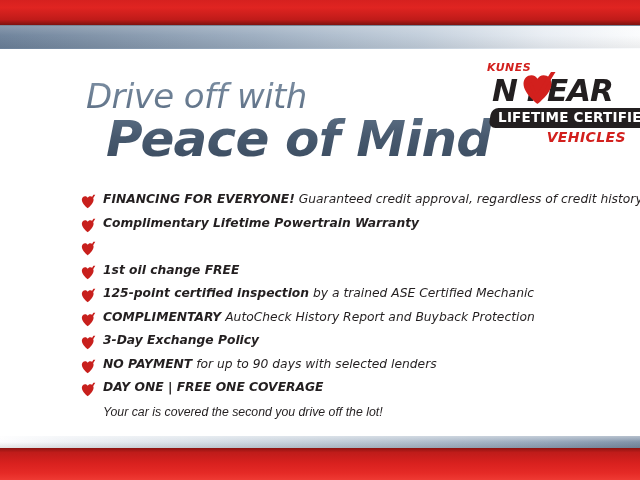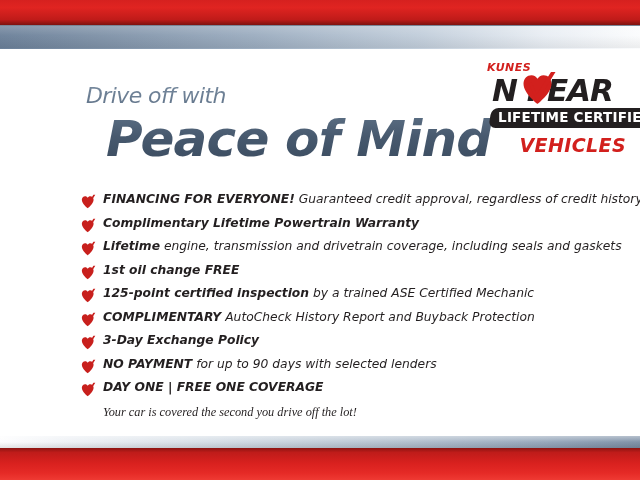--- a/index.html
+++ b/index.html
@@ -65,21 +65,21 @@
   
   .headline {
     position: absolute;
     left: 86px;
     top: 78px;
   }
   .headline-line1 {
     font-family: "DejaVu Sans", "Liberation Sans", sans-serif;
     font-style: italic;
     font-weight: 400;
-    font-size: 22px;
+    font-size: 34px;
     letter-spacing: -0.6px;
     line-height: 36px;
     color: #6c7f93;
     background: linear-gradient(to bottom, #7e90a4 0%, #6a7d92 55%, #5c6e84 100%);
     -webkit-background-clip: text;
     background-clip: text;
     -webkit-text-fill-color: transparent;
     white-space: nowrap;
   }
   .headline-line2 {
@@ -157,25 +157,25 @@
     font-size: 13.5px;
     letter-spacing: 0.2px;
     color: #ffffff;
     line-height: 15px;
     white-space: nowrap;
   }
   .logo-vehicles {
     font-family: "DejaVu Sans", "Liberation Sans", sans-serif;
     font-weight: 700;
     font-style: italic;
-    font-size: 19px;
+    font-size: 14px;
     letter-spacing: 0.4px;
     color: #d2201d;
     text-align: right;
-    margin-top: 10px;
+    margin-top: 2px;
     margin-right: 6px;
     line-height: 14px;
   }
 
   
   .benefits {
     position: absolute;
     left: 79px;
     top: 192px;
     width: 530px;
@@ -200,21 +200,21 @@
     line-height: 15px;
     white-space: nowrap;
   }
   .benefit-text .b {
     font-weight: 700;
   }
   .benefit-text .n {
     font-weight: 400;
   }
   .benefit-sub {
-    font-family: Liberation Serif, serif;
+    font-family: Liberation Sans, sans-serif;
     font-size: 12.3px;
     font-style: italic;
     font-weight: 400;
     color: #231f20;
     line-height: 16px;
     margin-left: 24px;
     margin-top: 1px;
     white-space: nowrap;
   }
 </style>
@@ -265,21 +265,20 @@
           </svg>
           <div class="benefit-text"><span class="b">Complimentary Lifetime Powertrain Warranty</span><span class="n"></span></div>
         </div>
       </div>
       <div>
         <div class="benefit-row">
           <svg class="benefit-check" viewBox="0 0 40 38">
             <path d="M20.5 34 C20.5 34 6.5 23.5 6.5 13.8 C6.5 8.6 10.2 5.2 14.4 5.2 C17.2 5.2 19.4 6.8 20.5 8.8 C21.6 6.8 23.8 5.2 26.6 5.2 C30.8 5.2 34.5 8.6 34.5 13.8 C34.5 23.5 20.5 34 20.5 34 Z" fill="#c8201d"></path>
             <path d="M11.5 13.5 L20.0 32.0 L38.5 2.0 L34.0 2.0 L19.6 24.5 L14.8 12.4 Z" fill="#c8201d"></path>
           </svg>
-          <div class="benefit-text"><span class="b">Lifetime</span><span class="n"> engine, transmission and drivetrain coverage, including seals and gaskets</span></div>
         </div>
       </div>
       <div>
         <div class="benefit-row">
           <svg class="benefit-check" viewBox="0 0 40 38">
             <path d="M20.5 34 C20.5 34 6.5 23.5 6.5 13.8 C6.5 8.6 10.2 5.2 14.4 5.2 C17.2 5.2 19.4 6.8 20.5 8.8 C21.6 6.8 23.8 5.2 26.6 5.2 C30.8 5.2 34.5 8.6 34.5 13.8 C34.5 23.5 20.5 34 20.5 34 Z" fill="#c8201d"></path>
             <path d="M11.5 13.5 L20.0 32.0 L38.5 2.0 L34.0 2.0 L19.6 24.5 L14.8 12.4 Z" fill="#c8201d"></path>
           </svg>
           <div class="benefit-text"><span class="b">1st oil change FREE</span><span class="n"></span></div>
         </div>

